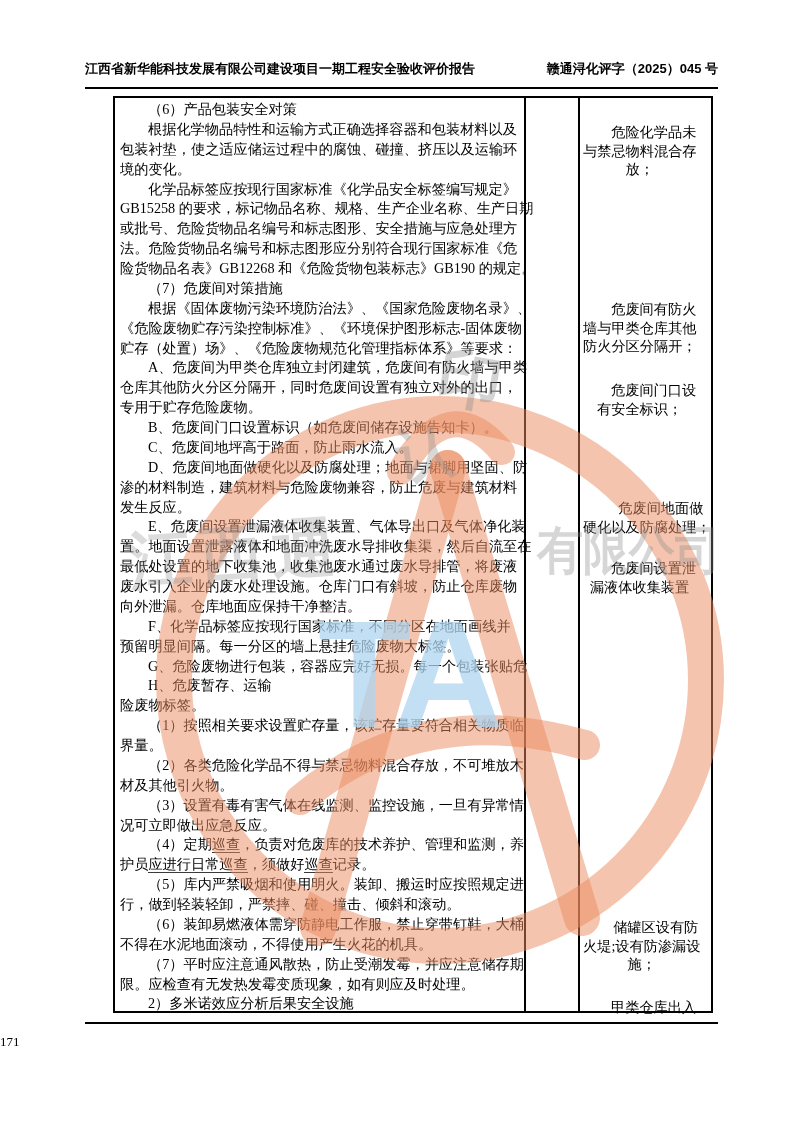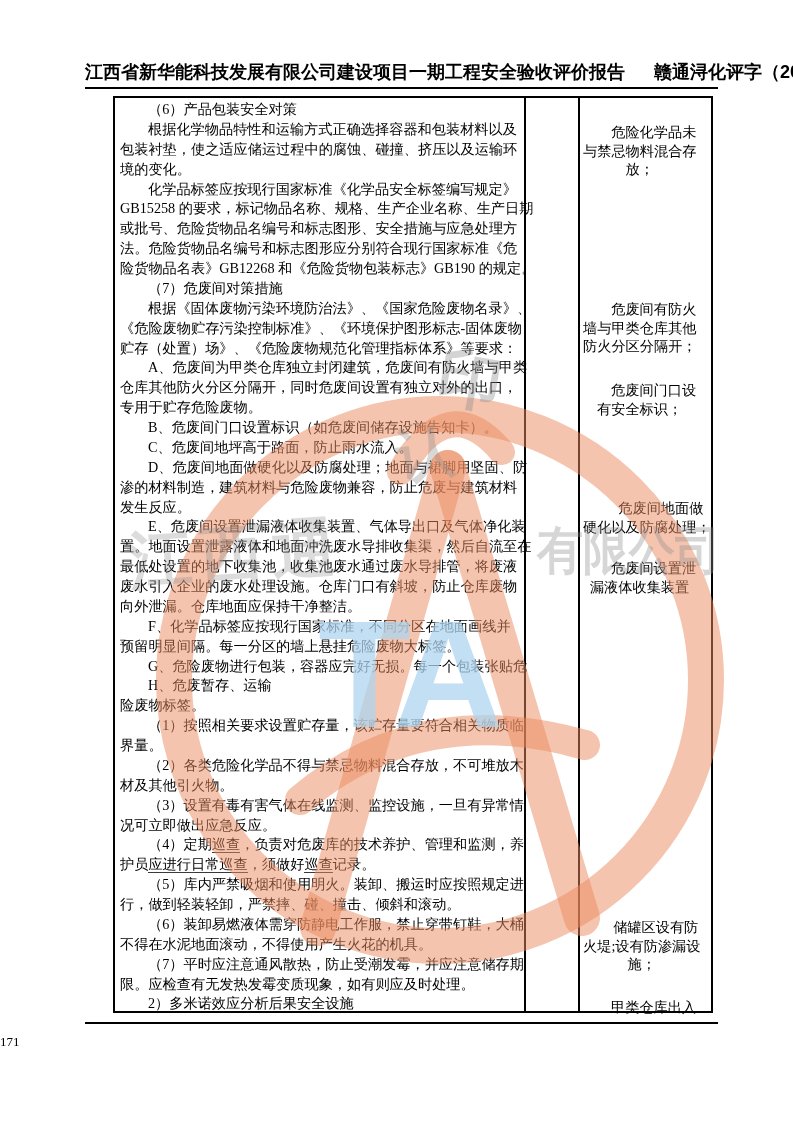--- a/index.html
+++ b/index.html
@@ -6,21 +6,21 @@
   .page{
     position:relative;width:793px;height:1122px;margin:0 auto;
     background:var(--paper,#fff);overflow:hidden;
     font-family:"Liberation Serif","DejaVu Serif",serif;color:var(--ink,#000);
   }
   
   .hdr{
     position:absolute;left:85px;top:60px;width:633px;
     display:flex;justify-content:space-between;align-items:flex-end;
     font-family:"Liberation Sans","DejaVu Sans",sans-serif;
-    font-weight:bold;font-size:18px;white-space:nowrap;gap:29px;
+    font-weight:bold;font-size:13px;white-space:nowrap;gap:29px;
   }
   .hdr-rule{position:absolute;left:85px;top:87px;width:633px;height:2px;background:#000;}
   
   .doc-table{
     position:absolute;left:113px;top:96px;width:600px;height:917px;
     border:2px solid #000;box-sizing:border-box;background:transparent;
   }
   .vline{position:absolute;top:0;bottom:0;width:2px;background:#000;}
   .vline.v1{left:409px;}
   .vline.v2{left:463px;}

